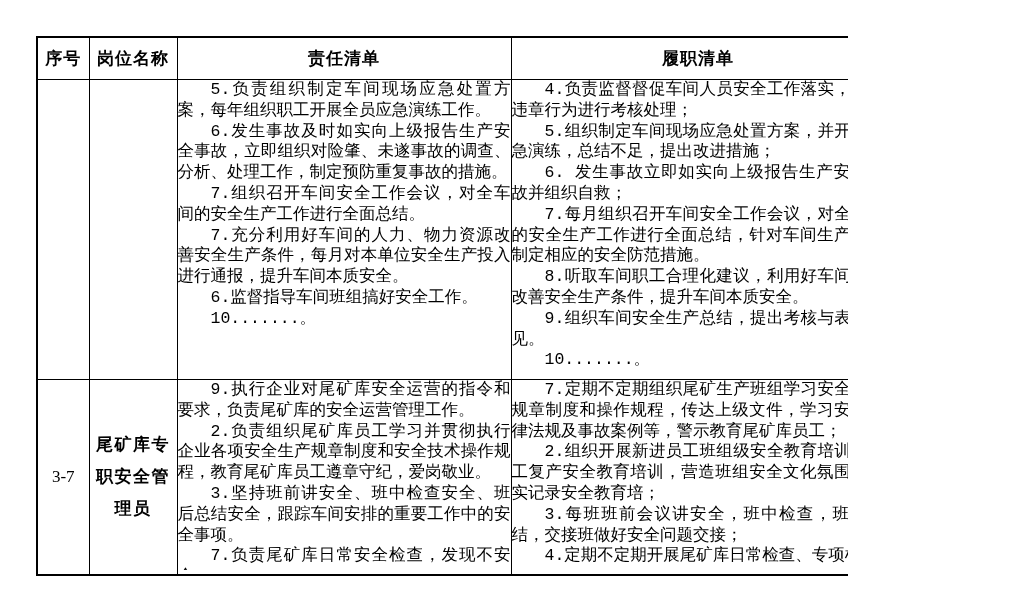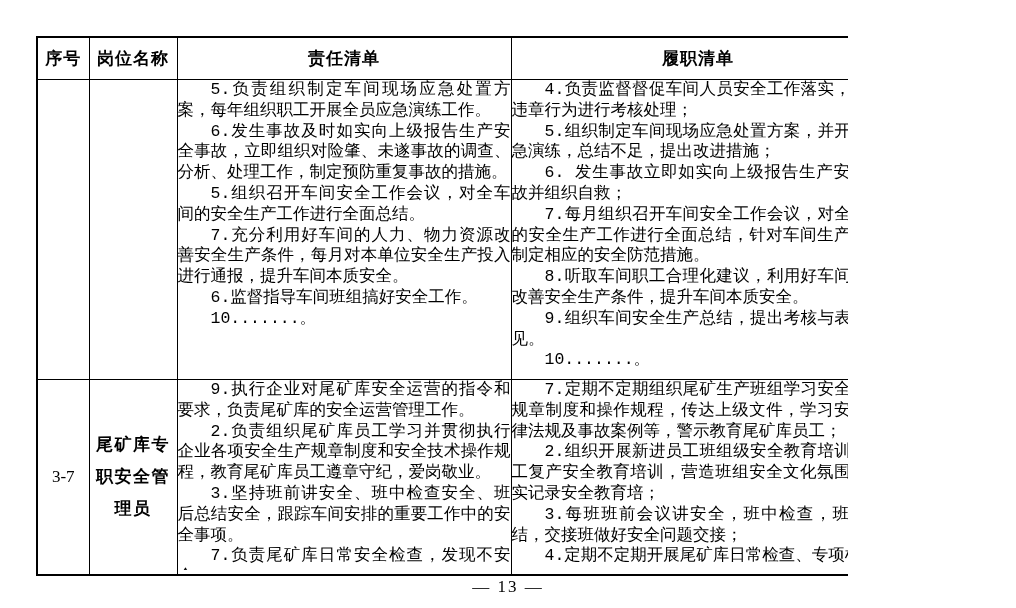--- a/index.html
+++ b/index.html
@@ -109,21 +109,21 @@
       </tr>
     </thead>
     <tbody>
       <tr class="row-0" style="height:300px;">
         <td class="center-cell seq-cell"></td>
         <td class="center-cell position-cell"></td>
         <td class="list-cell">
           <div class="clip">
               <p>5.负责组织制定车间现场应急处置方案，每年组织职工开展全员应急演练工作。</p>
               <p>6.发生事故及时如实向上级报告生产安全事故，立即组织对险肇、未遂事故的调查、分析、处理工作，制定预防重复事故的措施。</p>
-              <p>5.组织召开车间安全工作会议，对全车间的安全生产工作进行全面总结。</p>
+              <p>7.组织召开车间安全工作会议，对全车间的安全生产工作进行全面总结。</p>
               <p>7.充分利用好车间的人力、物力资源改善安全生产条件，每月对本单位安全生产投入进行通报，提升车间本质安全。</p>
               <p>6.监督指导车间班组搞好安全工作。</p>
               <p>10.......。</p>
             </div>
         </td>
         <td class="list-cell">
           <div class="clip">
               <p>4.负责监督督促车间人员安全工作落实，并对违章行为进行考核处理；</p>
               <p>5.组织制定车间现场应急处置方案，并开展应急演练，总结不足，提出改进措施；</p>
               <p>6. 发生事故立即如实向上级报告生产安全事故并组织自救；</p>
@@ -152,15 +152,14 @@
               <p>2.组织开展新进员工班组级安全教育培训及复工复产安全教育培训，营造班组安全文化氛围，如实记录安全教育培；</p>
               <p>3.每班班前会议讲安全，班中检查，班后总结，交接班做好安全问题交接；</p>
               <p>4.定期不定期开展尾矿库日常检查、专项检</p>
             </div>
         </td>
         <td class="center-cell"></td>
       </tr>
     </tbody>
   </table>
 
-  <div class="page-number">— 13 —</div>
 
 </div>
 
 </body></html>

